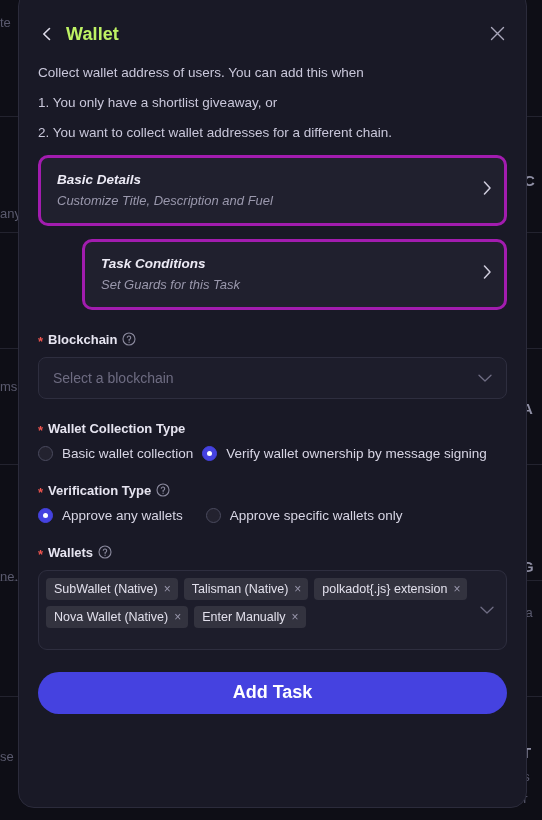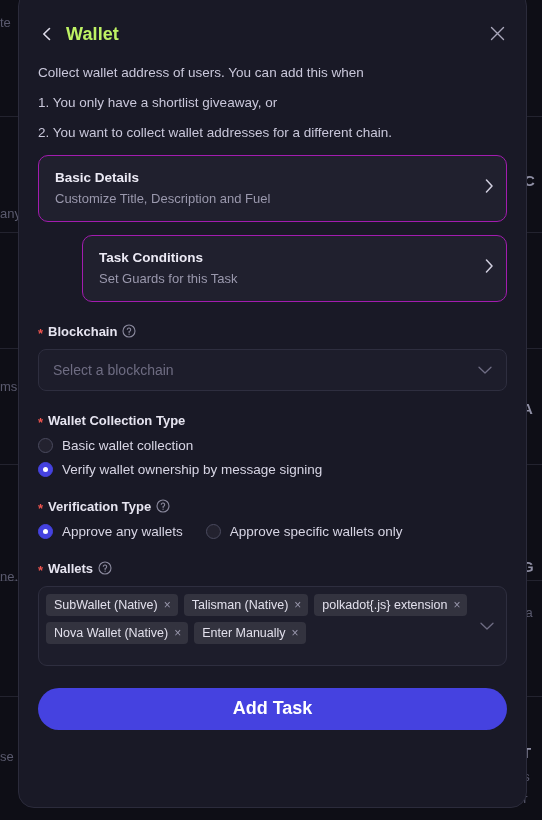--- a/index.html
+++ b/index.html
@@ -102,27 +102,28 @@
     font-size: 13.5px;
     color: #c9c7da;
     line-height: 1.25;
     margin-bottom: 13px;
   }
 
   
   .nav-card {
     margin-top: 8px;
     background: #20202e;
-    border: 1px solid #a21caf;
+    border: 3px solid #a21caf;
     border-radius: 10px;
     padding: 14px 8px 15px 16px;
     display: flex;
     align-items: center;
     justify-content: space-between;
     cursor: pointer;
+    font-style: italic;
   }
   .nav-card + .nav-card { margin-top: 13px; margin-left: 44px; }
   .nav-card-txt { display: flex; flex-direction: column; gap: 6px; }
   .nav-card-title {
     font-size: 13.5px;
     font-weight: bold;
     color: #eceaf5;
   }
   .nav-card-sub {
     font-size: 13px;
@@ -152,21 +153,21 @@
     border-radius: 8px;
     display: flex;
     align-items: center;
     justify-content: space-between;
     padding: 0 14px 0 14px;
     cursor: pointer;
   }
   .select-ph { font-size: 14px; color: #6e6c82; }
 
   
-  .radio-col { display: flex; flex-direction: column; gap: 9px; }
+  .radio-col { display: flex; flex-direction: row; gap: 9px; }
   .radio-row { display: flex; align-items: center; gap: 23px; }
   .radio {
     display: flex;
     align-items: center;
     gap: 9px;
     cursor: pointer;
   }
   .dot {
     width: 15px; height: 15px;
     border-radius: 50%;

